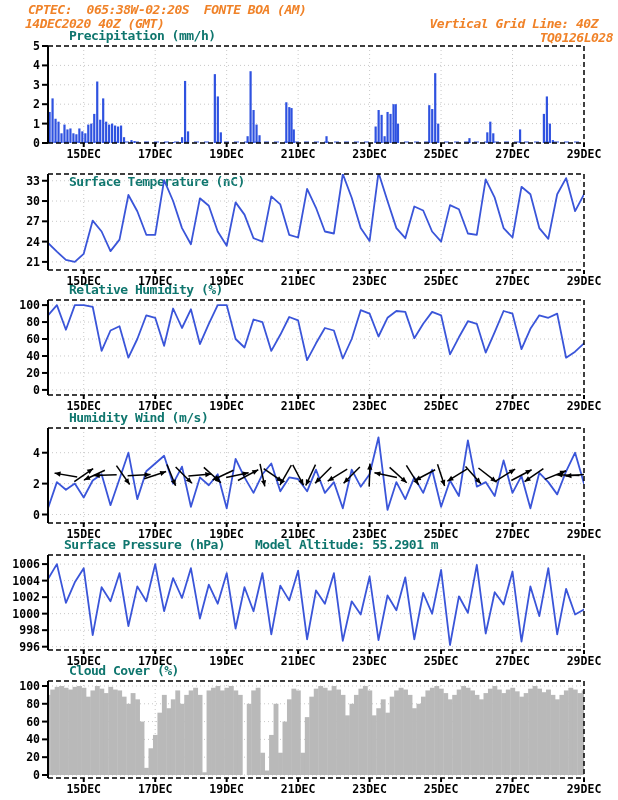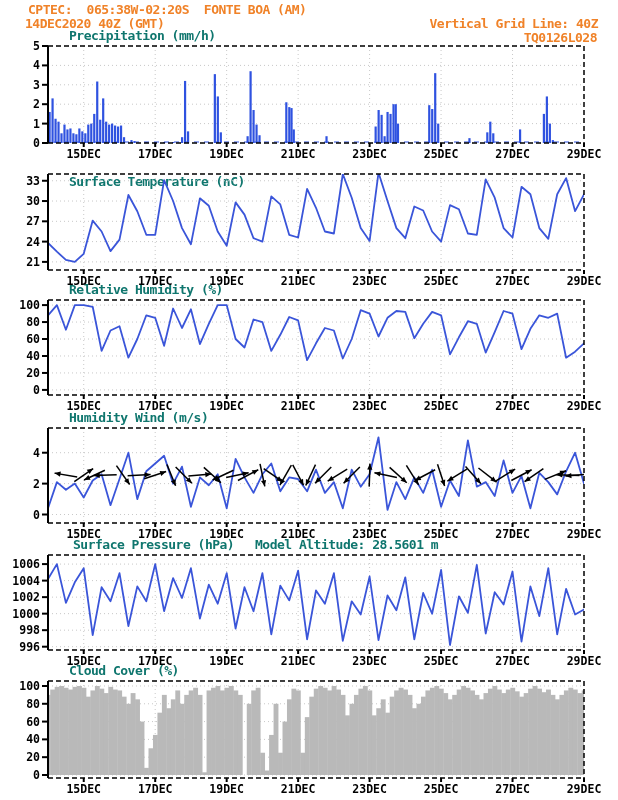--- a/index.html
+++ b/index.html
@@ -1,38 +1,38 @@
 <!DOCTYPE html>
 <html><head>
 <meta charset="utf-8">
 <style>
   html,body{margin:0;padding:0;}
   body{width:618px;height:800px;position:relative;background:#ffffff;overflow:hidden;
        font-family:"DejaVu Sans Mono","Liberation Mono",monospace;font-weight:bold;}
   .hdr{position:absolute;font-size:13px;line-height:14px;white-space:pre;letter-spacing:-0.5px;}
   .ttl{position:absolute;font-size:13px;line-height:14px;white-space:pre;letter-spacing:-0.5px;}
-  .orange{color:#f08228;}
+  .orange{color:#f08228;font-style:italic;}
   .magenta{color:#0f766e;}
   svg{position:absolute;left:0;top:0;}
   text{font-family:"DejaVu Sans Mono","Liberation Mono",monospace;font-weight:bold;fill:#000;}
 </style>
 </head>
 <body>
 
 <div class="hdr orange" style="left:28px;top:3px;">CPTEC:  065:38W-02:20S  FONTE BOA (AM)</div>
 <div class="hdr orange" style="left:25px;top:17px;text-align:right;">14DEC2020 40Z (GMT)</div>
 <div class="hdr orange" style="right:20px;top:17px;">Vertical Grid Line: 40Z</div>
-<div class="hdr orange" style="right:21px;top:31px;">TQ0126L028</div>
+<div class="hdr orange" style="right:5px;top:31px;">TQ0126L028</div>
 
 <div class="ttl magenta" style="left:69px;top:29px;">Precipitation (mm/h)</div>
 <div class="ttl magenta" style="left:69px;top:175px;">Surface Temperature (nC)</div>
 <div class="ttl magenta" style="left:69px;top:283px;">Relative Humidity (%)</div>
 <div class="ttl magenta" style="left:69px;top:411px;">Humidity Wind (m/s)</div>
-<div class="ttl magenta" style="left:73px;top:538px;">Surface Pressure (hPa)</div>
-<div class="ttl magenta" style="left:255px;top:538px;">Model Altitude: 28.5601 m</div>
+<div class="ttl magenta" style="left:64px;top:538px;">Surface Pressure (hPa)</div>
+<div class="ttl magenta" style="left:255px;top:538px;">Model Altitude: 55.2901 m</div>
 <div class="ttl magenta" style="left:69px;top:664px;text-align:center;">Cloud Cover (%)</div>
 
 <svg id="plots" width="618" height="800" viewBox="0 0 618 800">
     <g>
       <clipPath id="clip0">
         <rect x="48" y="46" width="536" height="97"></rect>
       </clipPath>
       <line x1="48" y1="143" x2="584" y2="143" stroke="#c8c8c8" stroke-width="1" stroke-dasharray="1,3"></line>
       <line x1="48" y1="123.6" x2="584" y2="123.6" stroke="#c8c8c8" stroke-width="1" stroke-dasharray="1,3"></line>
       <line x1="48" y1="104.2" x2="584" y2="104.2" stroke="#c8c8c8" stroke-width="1" stroke-dasharray="1,3"></line>

